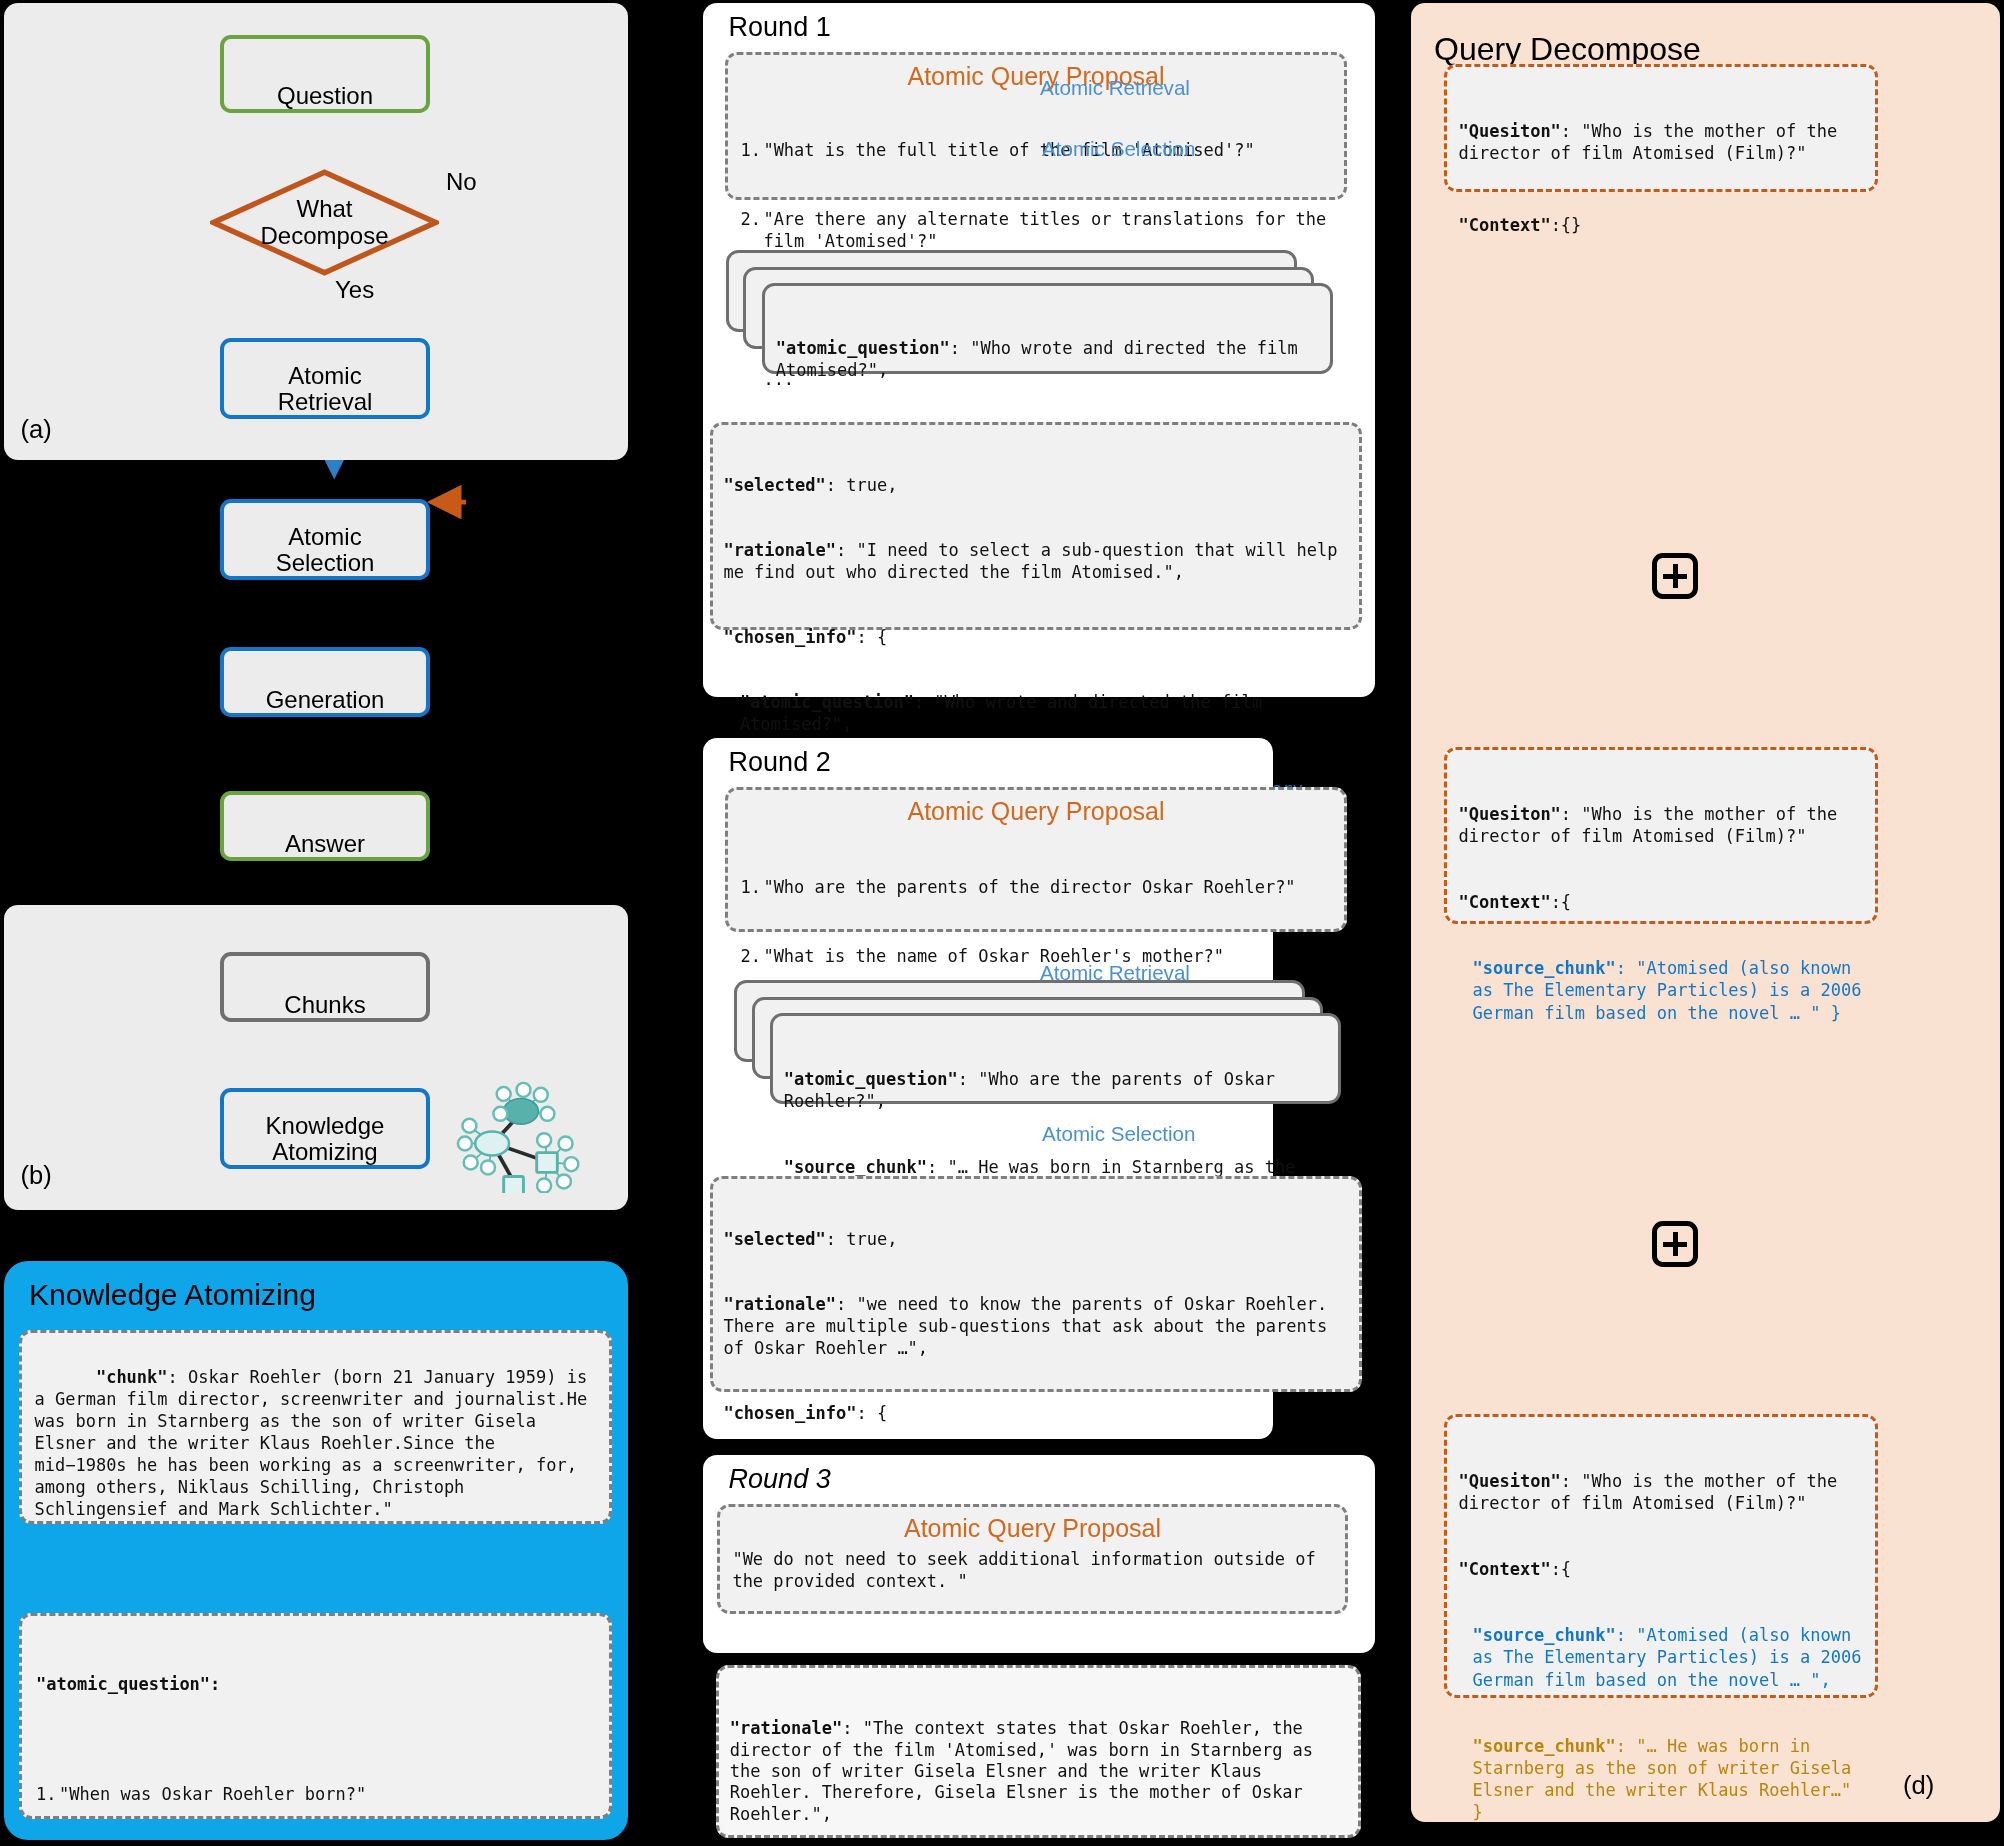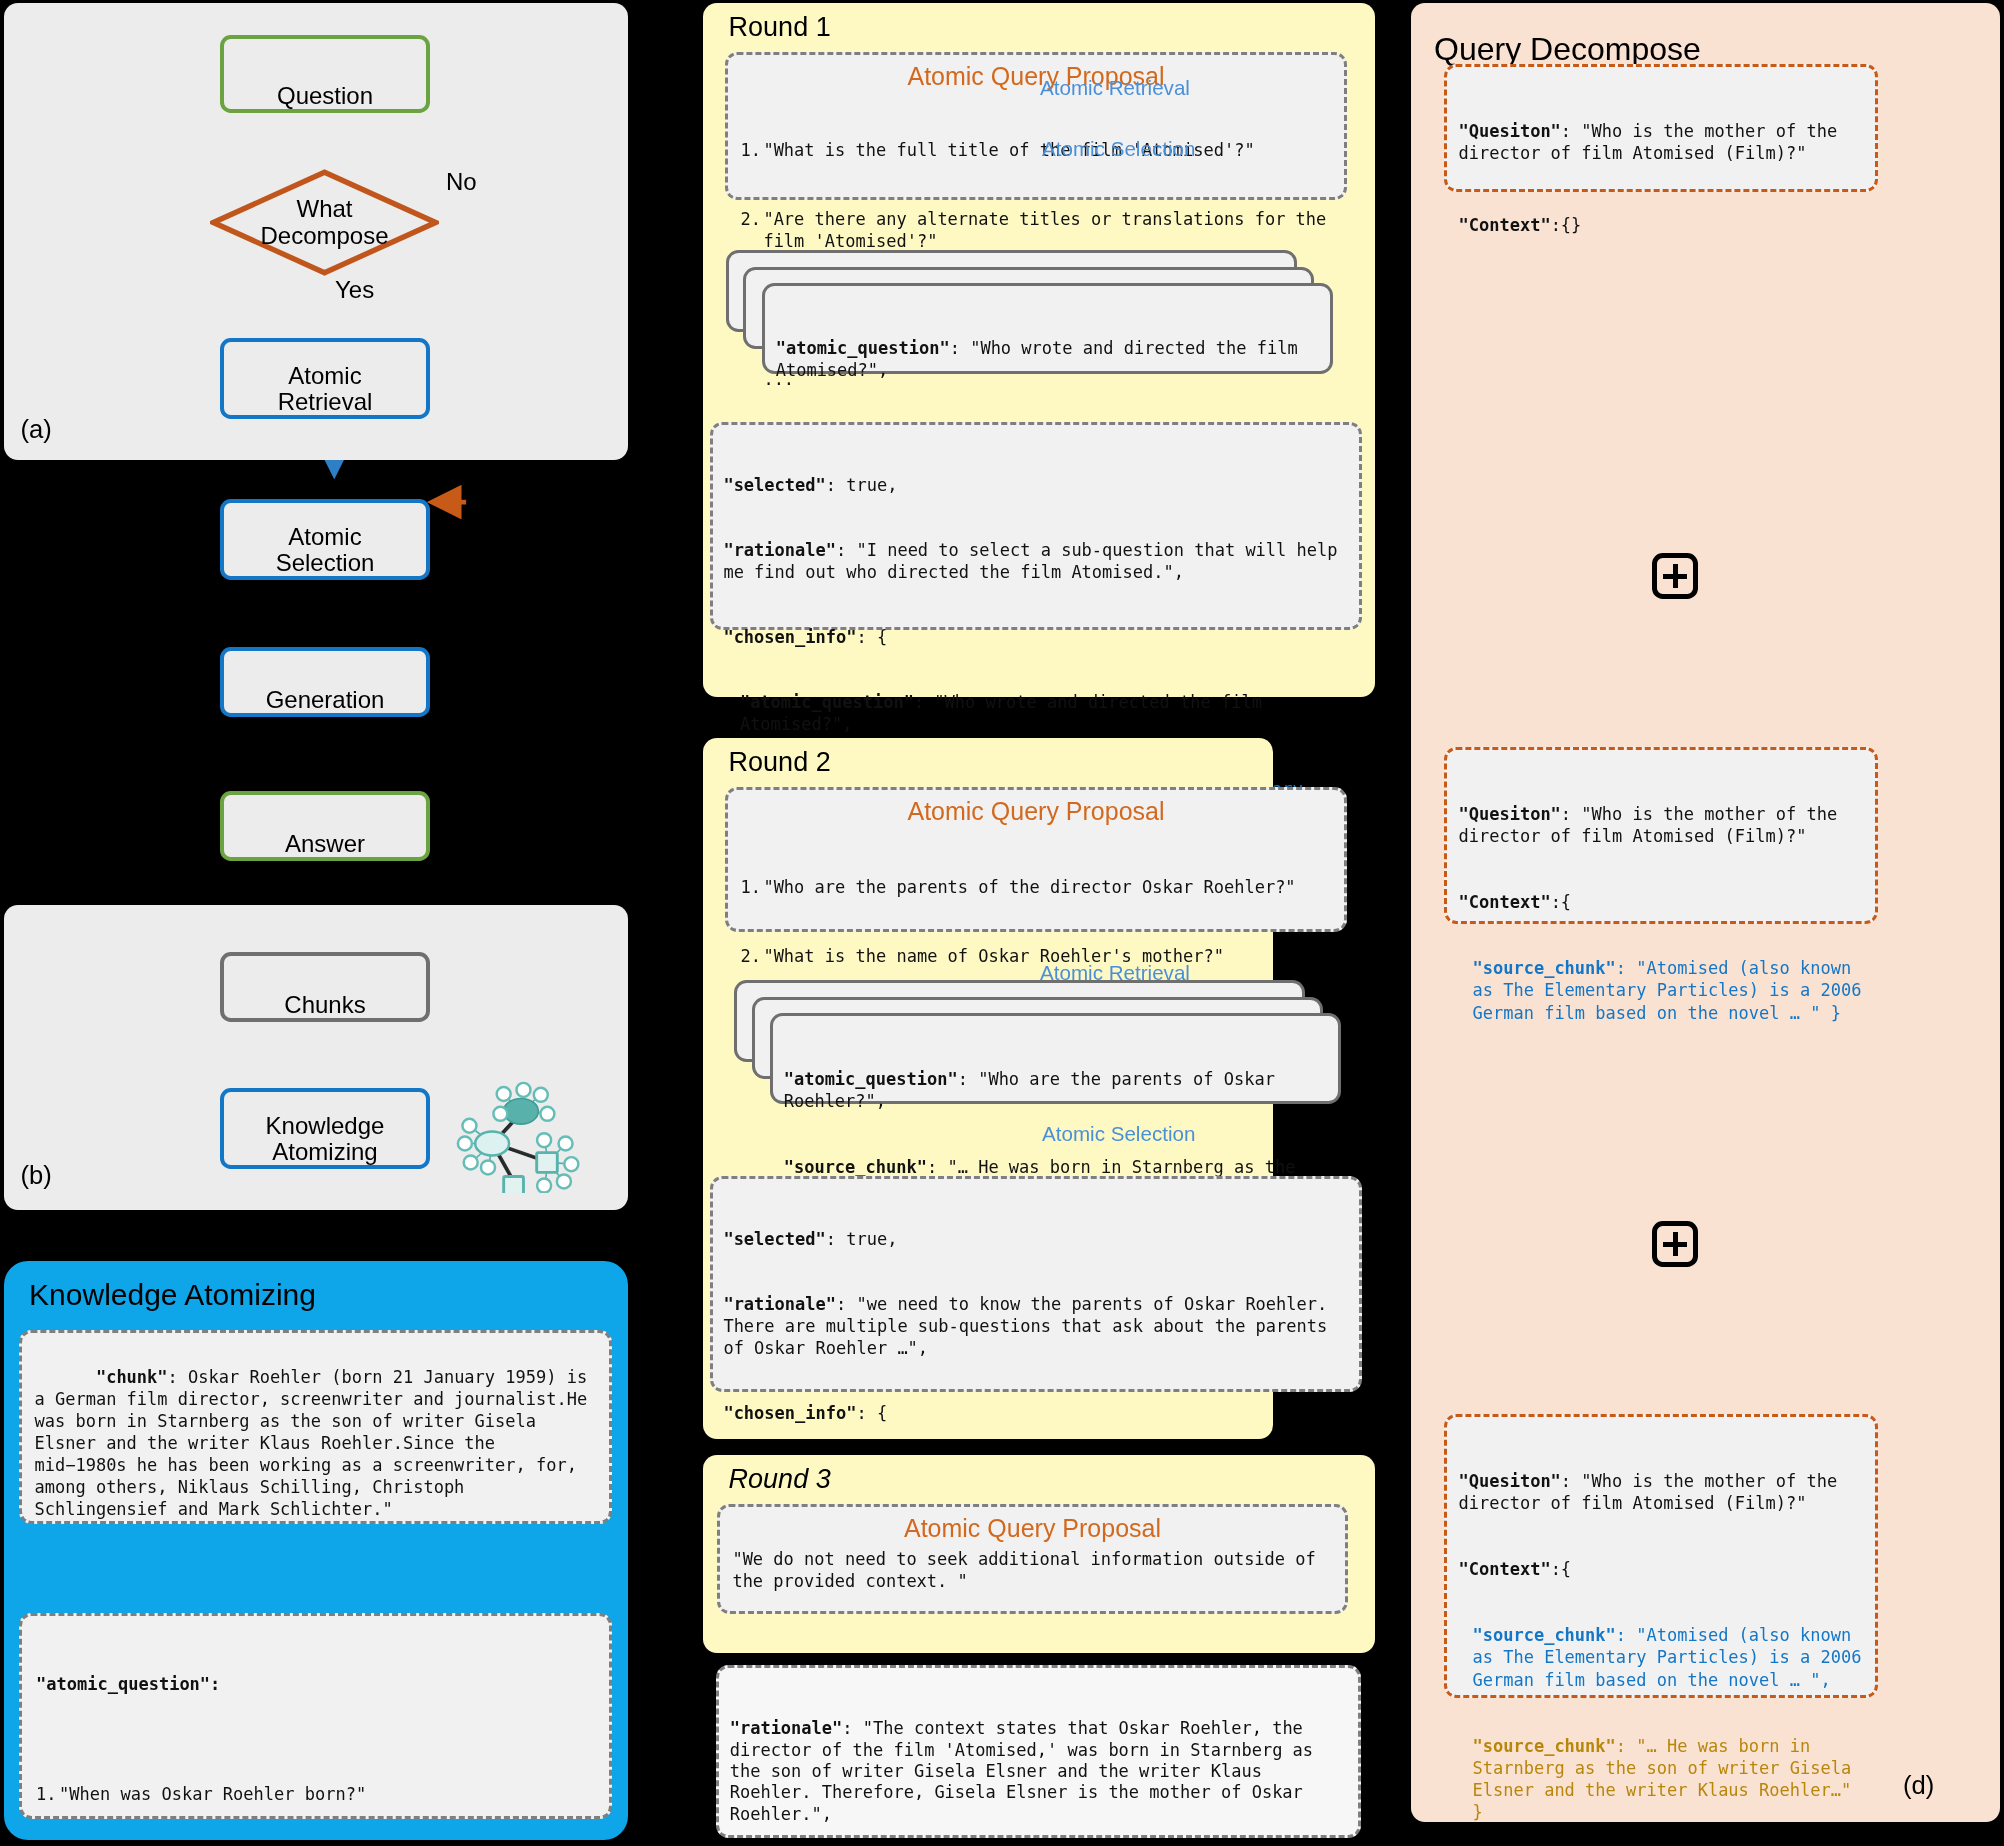--- a/index.html
+++ b/index.html
@@ -3,21 +3,21 @@
 <meta charset="utf-8">
 <style>
   html,body{margin:0;padding:0;background:#000;}
   body{width:2005px;height:1847px;position:relative;overflow:hidden;
        font-family:"Liberation Sans",sans-serif;}
 
   .panel{position:absolute;box-sizing:border-box;}
 
   
   .grey-panel{background:#ececed;border-radius:14px;}
-  .blue-panel{background:#fef9c3;border-radius:14px;}
+  .blue-panel{background:#ffffff;border-radius:14px;}
   .green-panel{background:#0ea5e9;border-radius:24px;}
   .peach-panel{background:#fae2d3;border-radius:14px;}
 
   .panel-tag{position:absolute;font-size:25.6px;color:#000;}
 
   
   .node{position:absolute;box-sizing:border-box;background:#ececed;
         display:flex;align-items:flex-end;justify-content:center;text-align:center;
         font-size:24px;line-height:1.08;border-radius:10.7px;color:#000;}
   .node.green{border:4.1px solid #6aa340;}

